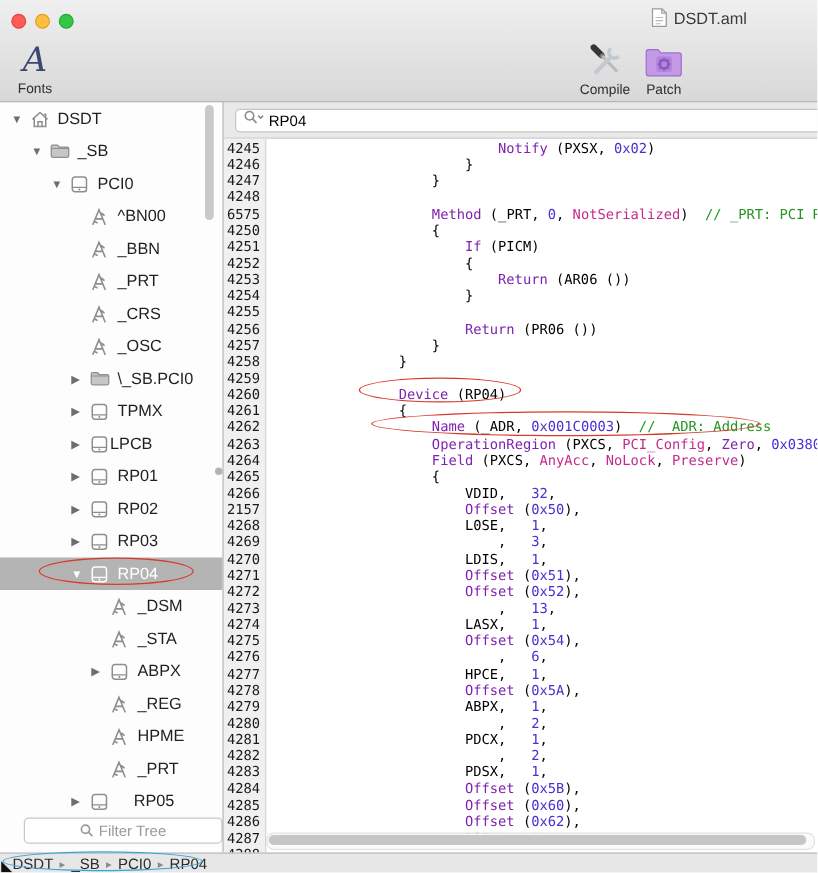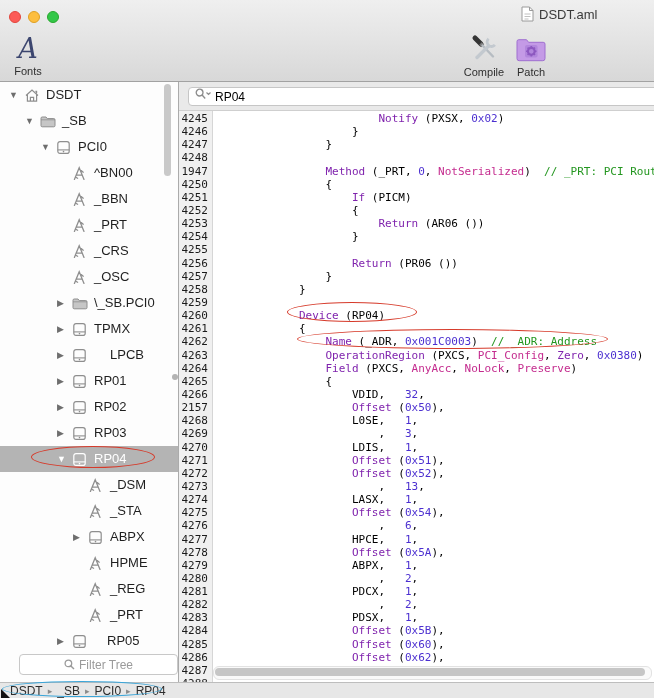--- a/index.html
+++ b/index.html
@@ -42,21 +42,21 @@
   #find-strip{position:absolute;left:179px;top:82px;width:475px;height:28px;background:#e9e9e9;border-bottom:1px solid #cfcfcf;}
   #editor-search{position:absolute;left:9px;top:5px;width:443px;height:17px;border:1px solid #c6c6c6;border-radius:4px;
                  background:#fff;font-size:12px;color:#000;padding:0 4px 0 26px;outline:none;
                  font-family:"Liberation Sans",sans-serif;}
   #search-icon-wrap{position:absolute;left:15px;top:8px;display:flex;align-items:center;}
   #gutter-bg{position:absolute;left:179px;top:111px;width:33px;height:571px;background:#f0f0f0;border-right:1px solid #d6d6d6;}
   #code{position:absolute;left:179px;top:111px;width:475px;height:571px;overflow:hidden;background:transparent;
         font-family:"DejaVu Sans Mono",monospace;font-size:11px;line-height:13.15px;padding-top:1px;}
   .cl{display:flex;height:13.15px;white-space:pre;}
   .ln{flex:0 0 29px;text-align:right;padding-right:4px;color:#1a1a1a;}
-  .lc{flex:1;padding-left:34px;white-space:pre;}
+  .lc{flex:1;padding-left:54px;white-space:pre;}
   .tk-k{color:var(--c-kw);} .tk-n{color:var(--c-num);} .tk-d{color:var(--c-pre);}
   .tk-c{color:var(--c-com);} .tk-p{color:var(--c-plain);}
   #hscroll{position:absolute;left:213px;top:666px;width:437px;height:12px;border:1px solid #e2e2e2;
            border-radius:6px;background:#fafafa;}
   #hscroll .thumb{position:absolute;left:1px;top:1px;width:430px;height:8px;border-radius:4px;background:#c6c6c6;}
   
   #statusbar{position:absolute;left:0;top:682px;width:654px;height:16px;background:#e7e7e7;border-top:1px solid #bdbdbd;}
   #breadcrumb{position:absolute;left:10px;top:0;height:16px;display:flex;align-items:center;gap:5px;font-size:12px;color:#2c2c2c;}
   #breadcrumb .sep{color:#8a8a8a;font-size:9px;}
   
@@ -185,21 +185,21 @@
           </svg></span>
         <span class="tlabel" style="left:94px">TPMX</span>
       </div>
       <div class="trow">
         <span class="disc" style="left:57px">▶</span>
         <span class="ticon" style="left:72px"><svg width="15" height="15" viewBox="0 0 15 15">
             <rect x="1.8" y="1.6" width="11.4" height="11.8" rx="2.2" fill="none" stroke="#8e8e8e" stroke-width="1.2"></rect>
             <line x1="1.8" y1="9.9" x2="13.2" y2="9.9" stroke="#8e8e8e" stroke-width="1.1"></line>
             <circle cx="7.5" cy="11.6" r="0.8" fill="#8e8e8e"></circle>
           </svg></span>
-        <span class="tlabel" style="left:110px">LPCB</span>
+        <span class="tlabel" style="left:88px">LPCB</span>
       </div>
       <div class="trow">
         <span class="disc" style="left:57px">▶</span>
         <span class="ticon" style="left:72px"><svg width="15" height="15" viewBox="0 0 15 15">
             <rect x="1.8" y="1.6" width="11.4" height="11.8" rx="2.2" fill="none" stroke="#8e8e8e" stroke-width="1.2"></rect>
             <line x1="1.8" y1="9.9" x2="13.2" y2="9.9" stroke="#8e8e8e" stroke-width="1.1"></line>
             <circle cx="7.5" cy="11.6" r="0.8" fill="#8e8e8e"></circle>
           </svg></span>
         <span class="tlabel" style="left:94px">RP01</span>
       </div>
@@ -251,28 +251,28 @@
             <line x1="1.8" y1="9.9" x2="13.2" y2="9.9" stroke="#8e8e8e" stroke-width="1.1"></line>
             <circle cx="7.5" cy="11.6" r="0.8" fill="#8e8e8e"></circle>
           </svg></span>
         <span class="tlabel" style="left:110px">ABPX</span>
       </div>
       <div class="trow">
         <span class="disc" style="left:73px"></span>
         <span class="ticon" style="left:88px"><svg width="15" height="15" viewBox="0 0 15 15">
             <path d="M2.4 13.4 L7.2 1.8 L12 13.4 M4.5 9.1 L10 9.1 M3.4 11 L5.6 12.2 M9.2 4.6 L11.2 6.2" fill="none" stroke="#8e8e8e" stroke-width="1.3" stroke-linecap="round"></path>
           </svg></span>
+        <span class="tlabel" style="left:110px">_REG</span>
+      </div>
+      <div class="trow">
+        <span class="disc" style="left:73px"></span>
+        <span class="ticon" style="left:88px"><svg width="15" height="15" viewBox="0 0 15 15">
+            <path d="M2.4 13.4 L7.2 1.8 L12 13.4 M4.5 9.1 L10 9.1 M3.4 11 L5.6 12.2 M9.2 4.6 L11.2 6.2" fill="none" stroke="#8e8e8e" stroke-width="1.3" stroke-linecap="round"></path>
+          </svg></span>
         <span class="tlabel" style="left:110px">HPME</span>
-      </div>
-      <div class="trow">
-        <span class="disc" style="left:73px"></span>
-        <span class="ticon" style="left:88px"><svg width="15" height="15" viewBox="0 0 15 15">
-            <path d="M2.4 13.4 L7.2 1.8 L12 13.4 M4.5 9.1 L10 9.1 M3.4 11 L5.6 12.2 M9.2 4.6 L11.2 6.2" fill="none" stroke="#8e8e8e" stroke-width="1.3" stroke-linecap="round"></path>
-          </svg></span>
-        <span class="tlabel" style="left:110px">_REG</span>
       </div>
       <div class="trow">
         <span class="disc" style="left:73px"></span>
         <span class="ticon" style="left:88px"><svg width="15" height="15" viewBox="0 0 15 15">
             <path d="M2.4 13.4 L7.2 1.8 L12 13.4 M4.5 9.1 L10 9.1 M3.4 11 L5.6 12.2 M9.2 4.6 L11.2 6.2" fill="none" stroke="#8e8e8e" stroke-width="1.3" stroke-linecap="round"></path>
           </svg></span>
         <span class="tlabel" style="left:110px">_PRT</span>
       </div>
       <div class="trow">
         <span class="disc" style="left:57px">▶</span>
@@ -307,21 +307,21 @@
     <line x1="7.1" y1="7.1" x2="10.2" y2="10.4" stroke="#8c8c8c" stroke-width="1.4"></line>
     <path d="M11.5 4.5 L13.5 6.5 L15.5 4.5" fill="none" stroke="#8c8c8c" stroke-width="1.2"></path>
   </svg>
 </div>
 <div id="gutter-bg"></div>
 <div id="code">
     <div class="cl"><span class="ln">4245</span><span class="lc"><span class="tk-p">                    </span><span class="tk-k">Notify</span><span class="tk-p"> (PXSX, </span><span class="tk-n">0x02</span><span class="tk-p">)</span></span></div>
     <div class="cl"><span class="ln">4246</span><span class="lc"><span class="tk-p">                }</span></span></div>
     <div class="cl"><span class="ln">4247</span><span class="lc"><span class="tk-p">            }</span></span></div>
     <div class="cl"><span class="ln">4248</span><span class="lc"></span></div>
-    <div class="cl"><span class="ln">1947</span><span class="lc"><span class="tk-p">            </span><span class="tk-k">Method</span><span class="tk-p"> (_PRT, </span><span class="tk-n">0</span><span class="tk-p">, </span><span class="tk-d">NotSerialized</span><span class="tk-p">)  </span><span class="tk-c">// _PRT: PCI Routing Table</span></span></div>
+    <div class="cl"><span class="ln">6575</span><span class="lc"><span class="tk-p">            </span><span class="tk-k">Method</span><span class="tk-p"> (_PRT, </span><span class="tk-n">0</span><span class="tk-p">, </span><span class="tk-d">NotSerialized</span><span class="tk-p">)  </span><span class="tk-c">// _PRT: PCI Routing Table</span></span></div>
     <div class="cl"><span class="ln">4250</span><span class="lc"><span class="tk-p">            {</span></span></div>
     <div class="cl"><span class="ln">4251</span><span class="lc"><span class="tk-p">                </span><span class="tk-k">If</span><span class="tk-p"> (PICM)</span></span></div>
     <div class="cl"><span class="ln">4252</span><span class="lc"><span class="tk-p">                {</span></span></div>
     <div class="cl"><span class="ln">4253</span><span class="lc"><span class="tk-p">                    </span><span class="tk-k">Return</span><span class="tk-p"> (AR06 ())</span></span></div>
     <div class="cl"><span class="ln">4254</span><span class="lc"><span class="tk-p">                }</span></span></div>
     <div class="cl"><span class="ln">4255</span><span class="lc"></span></div>
     <div class="cl"><span class="ln">4256</span><span class="lc"><span class="tk-p">                </span><span class="tk-k">Return</span><span class="tk-p"> (PR06 ())</span></span></div>
     <div class="cl"><span class="ln">4257</span><span class="lc"><span class="tk-p">            }</span></span></div>
     <div class="cl"><span class="ln">4258</span><span class="lc"><span class="tk-p">        }</span></span></div>
     <div class="cl"><span class="ln">4259</span><span class="lc"></span></div>

